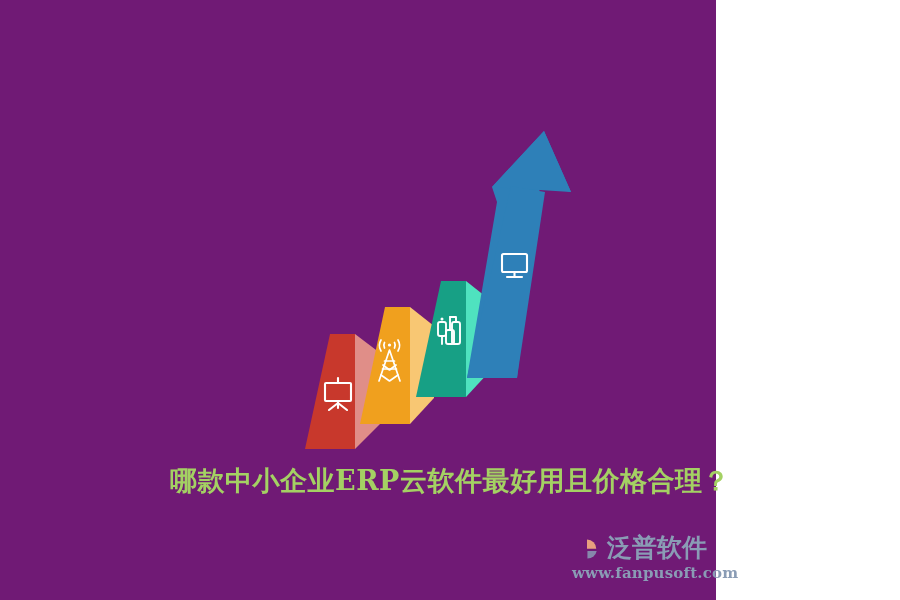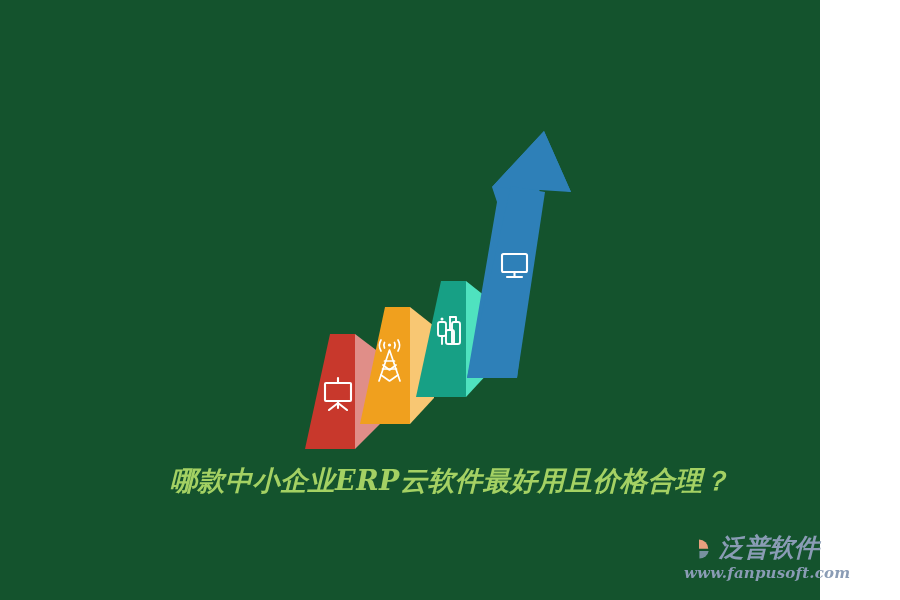--- a/index.html
+++ b/index.html
@@ -8,24 +8,23 @@
   }
   body {
     width: 900px;
     height: 600px;
     background: #ffffff;
     font-family: "Liberation Sans", sans-serif;
     overflow: hidden;
   }
   #stage {
     position: relative;
-    width: 820px;
+    width: 716px;
     height: 600px;
-    background: #14532d;
-    font-style: italic;
+    background: #701a75;
   }
   #growth-graphic {
     position: absolute;
     left: 0;
     top: 0;
     width: 900px;
     height: 600px;
   }
   #headline {
     position: absolute;
@@ -36,21 +35,21 @@
     font-family: "DejaVu Serif", "Liberation Serif", serif;
     font-size: 27px;
     font-weight: 700;
     letter-spacing: 0.5px;
     color: #a4d163;
     white-space: nowrap;
     line-height: 38px;
   }
   #watermark {
     position: absolute;
-    right: 0;
+    right: 8px;
     bottom: 8px;
     width: 138px;
     height: 62px;
     margin-top: 16px;
   }
   .wm-row {
     position: absolute;
     left: 0;
     top: 2px;
     display: flex;

